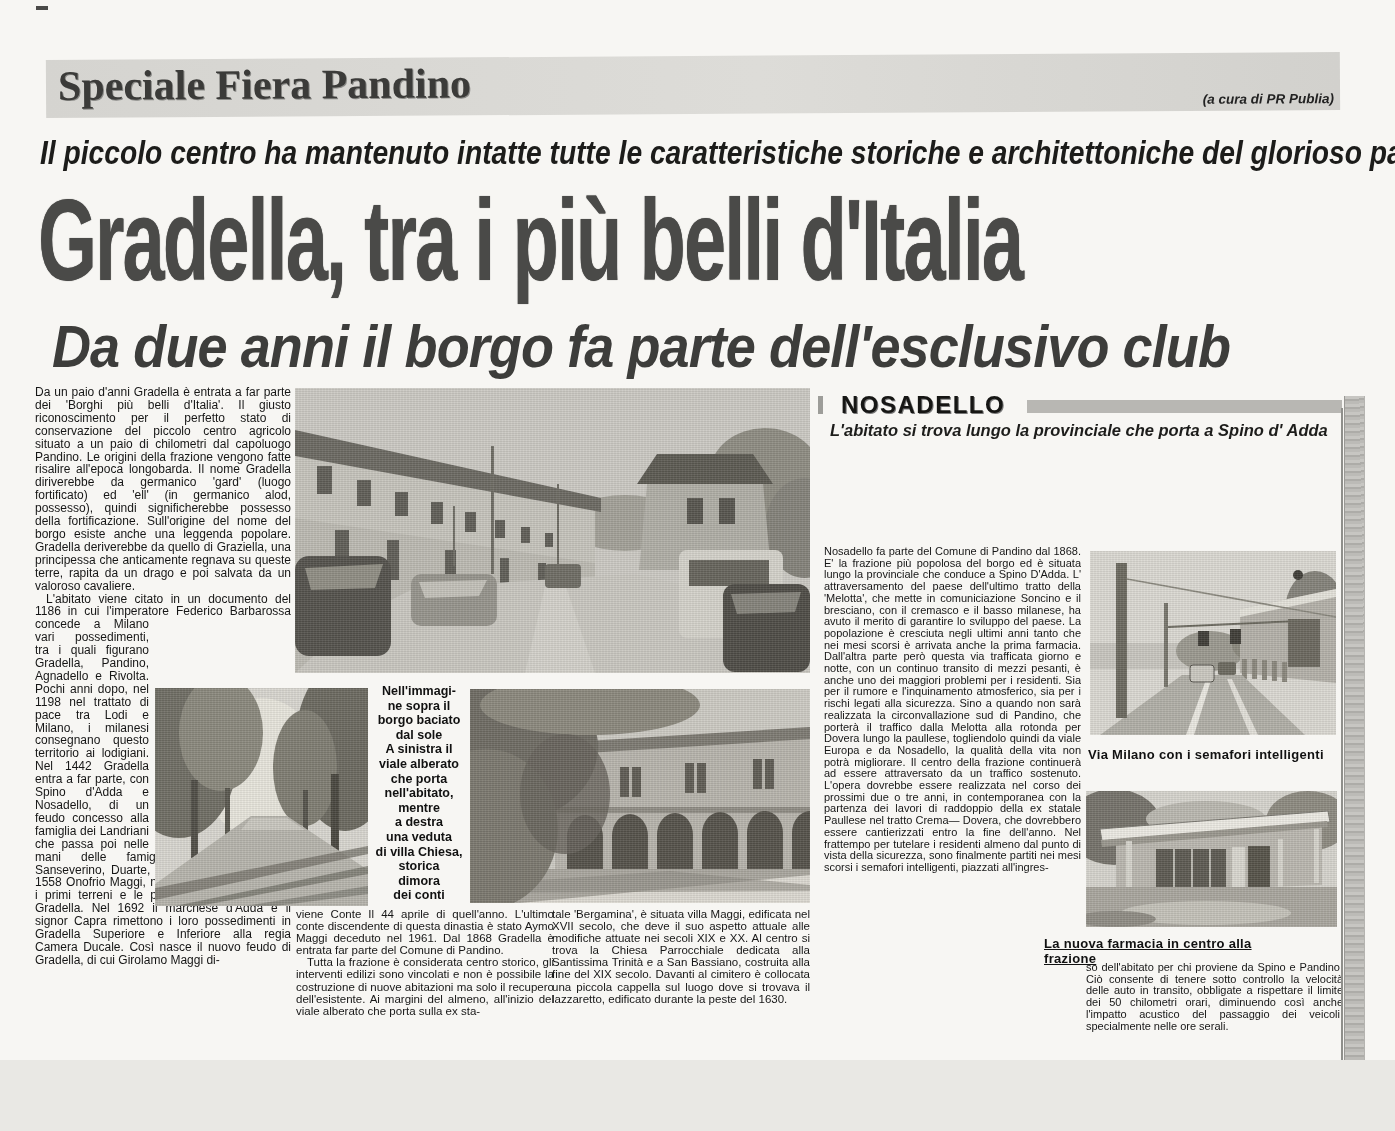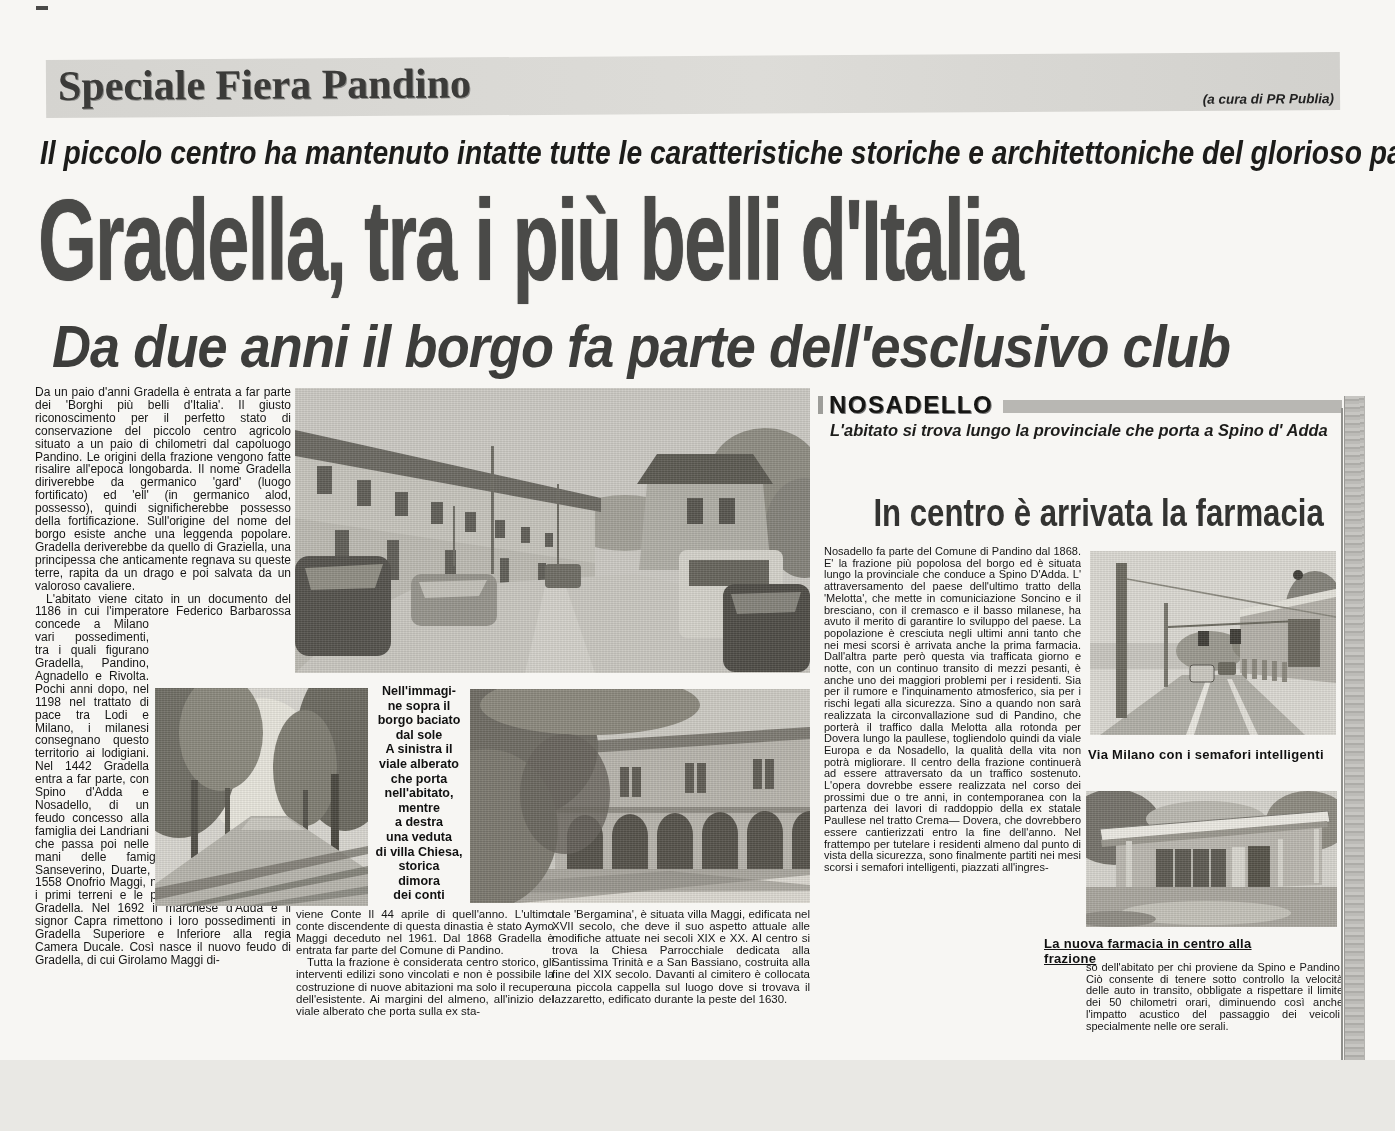--- a/index.html
+++ b/index.html
@@ -39,21 +39,21 @@
   .photo svg{display:block;width:100%;height:100%;}
   .grain{position:absolute;left:0;top:0;right:0;bottom:0;pointer-events:none;
     background:repeating-linear-gradient(0deg,rgba(255,255,255,.07) 0 1px,rgba(0,0,0,.05) 1px 2px),
                repeating-linear-gradient(90deg,rgba(255,255,255,.04) 0 1px,rgba(0,0,0,.03) 1px 3px);}
   .ph-street{left:295px;top:388px;width:515px;height:285px;}
   .ph-avenue{left:155px;top:688px;width:213px;height:218px;}
   .ph-villa{left:470px;top:689px;width:340px;height:214px;}
   .ph-viamilano{left:1090px;top:551px;width:246px;height:184px;}
   .ph-farmacia{left:1086px;top:791px;width:251px;height:136px;}
   
-  .nos-kicker-row{position:absolute;left:818px;top:394px;width:524px;height:22px;display:flex;align-items:center;}
+  .nos-kicker-row{position:absolute;left:818px;top:394px;width:524px;height:22px;display:flex;align-items:center;gap:12px;}
   .nos-tick{width:5px;height:18px;background:#9d9d99;margin-right:6px;}
   .nos-kicker{font-size:24px;font-weight:800;letter-spacing:1.5px;color:#161614;
     text-shadow:1px 1px 0 #777;white-space:nowrap;}
   .nos-bar{flex:1;height:13px;background:#b8b7b3;margin-left:10px;margin-top:2px;}
   .nos-lead{position:absolute;left:830px;top:421px;width:510px;font-size:16.5px;font-style:italic;
     font-weight:600;color:#1d1d1b;white-space:nowrap;}
   .nos-h{position:absolute;left:824px;width:516px;text-align:center;color:#333331;
     font-size:38px;font-weight:600;line-height:1;white-space:nowrap;}
   .nos-h .sq{display:inline-block;transform:scaleX(.82);transform-origin:center center;}
   .nos-h1{top:448px;}
@@ -239,21 +239,20 @@
   <div class="bodycol col3">
     <p>tale 'Bergamina', è situata villa Maggi, edificata nel XVII secolo, che deve il suo aspetto attuale alle modifiche attuate nei secoli XIX e XX. Al centro si trova la Chiesa Parrocchiale dedicata alla Santissima Trinità e a San Bassiano, costruita alla fine del XIX secolo. Davanti al cimitero è collocata una piccola cappella sul luogo dove si trovava il lazzaretto, edificato durante la peste del 1630.</p>
   </div>
 
   <div class="nos-kicker-row">
     <div class="nos-tick"></div>
     <div class="nos-kicker">NOSADELLO</div>
     <div class="nos-bar"></div>
   </div>
   <div class="nos-lead">L'abitato si trova lungo la provinciale che porta a Spino d' Adda</div>
-  <div class="nos-h nos-h2"><span class="sq">In centro è arrivata la farmacia</span></div>
 
   <div class="bodycol nos-body1">
     <p>Nosadello fa parte del Comune di Pandino dal 1868. E' la frazione più popolosa del borgo ed è situata lungo la provinciale che conduce a Spino D'Adda. L' attraversamento del paese dell'ultimo tratto della 'Melotta', che mette in comuniciazione Soncino e il bresciano, con il cremasco e il basso milanese, ha avuto il merito di garantire lo sviluppo del paese. La popolazione è cresciuta negli ultimi anni tanto che nei mesi scorsi è arrivata anche la prima farmacia. Dall'altra parte però questa via trafficata giorno e notte, con un continuo transito di mezzi pesanti, è anche uno dei maggiori problemi per i residenti. Sia per il rumore e l'inquinamento atmosferico, sia per i rischi legati alla sicurezza. Sino a quando non sarà realizzata la circonvallazione sud di Pandino, che porterà il traffico dalla Melotta alla rotonda per Dovera lungo la paullese, togliendolo quindi da viale Europa e da Nosadello, la qualità della vita non potrà migliorare. Il centro della frazione continuerà ad essere attraversato da un traffico sostenuto. L'opera dovrebbe essere realizzata nel corso dei prossimi due o tre anni, in contemporanea con la partenza dei lavori di raddoppio della ex statale Paullese nel tratto Crema— Dovera, che dovrebbero essere cantierizzati entro la fine dell'anno. Nel frattempo per tutelare i residenti almeno dal punto di vista della sicurezza, sono finalmente partiti nei mesi scorsi i semafori intelligenti, piazzati all'ingres-</p>
   </div>
 
   <div class="photo ph-viamilano">
     <svg viewBox="0 0 246 184" preserveAspectRatio="none">
       <rect x="0" y="0" width="246" height="184" fill="#dbd9d2"></rect>
       <rect x="0" y="92" width="246" height="26" fill="#c8c6bf"></rect>
       <g>

